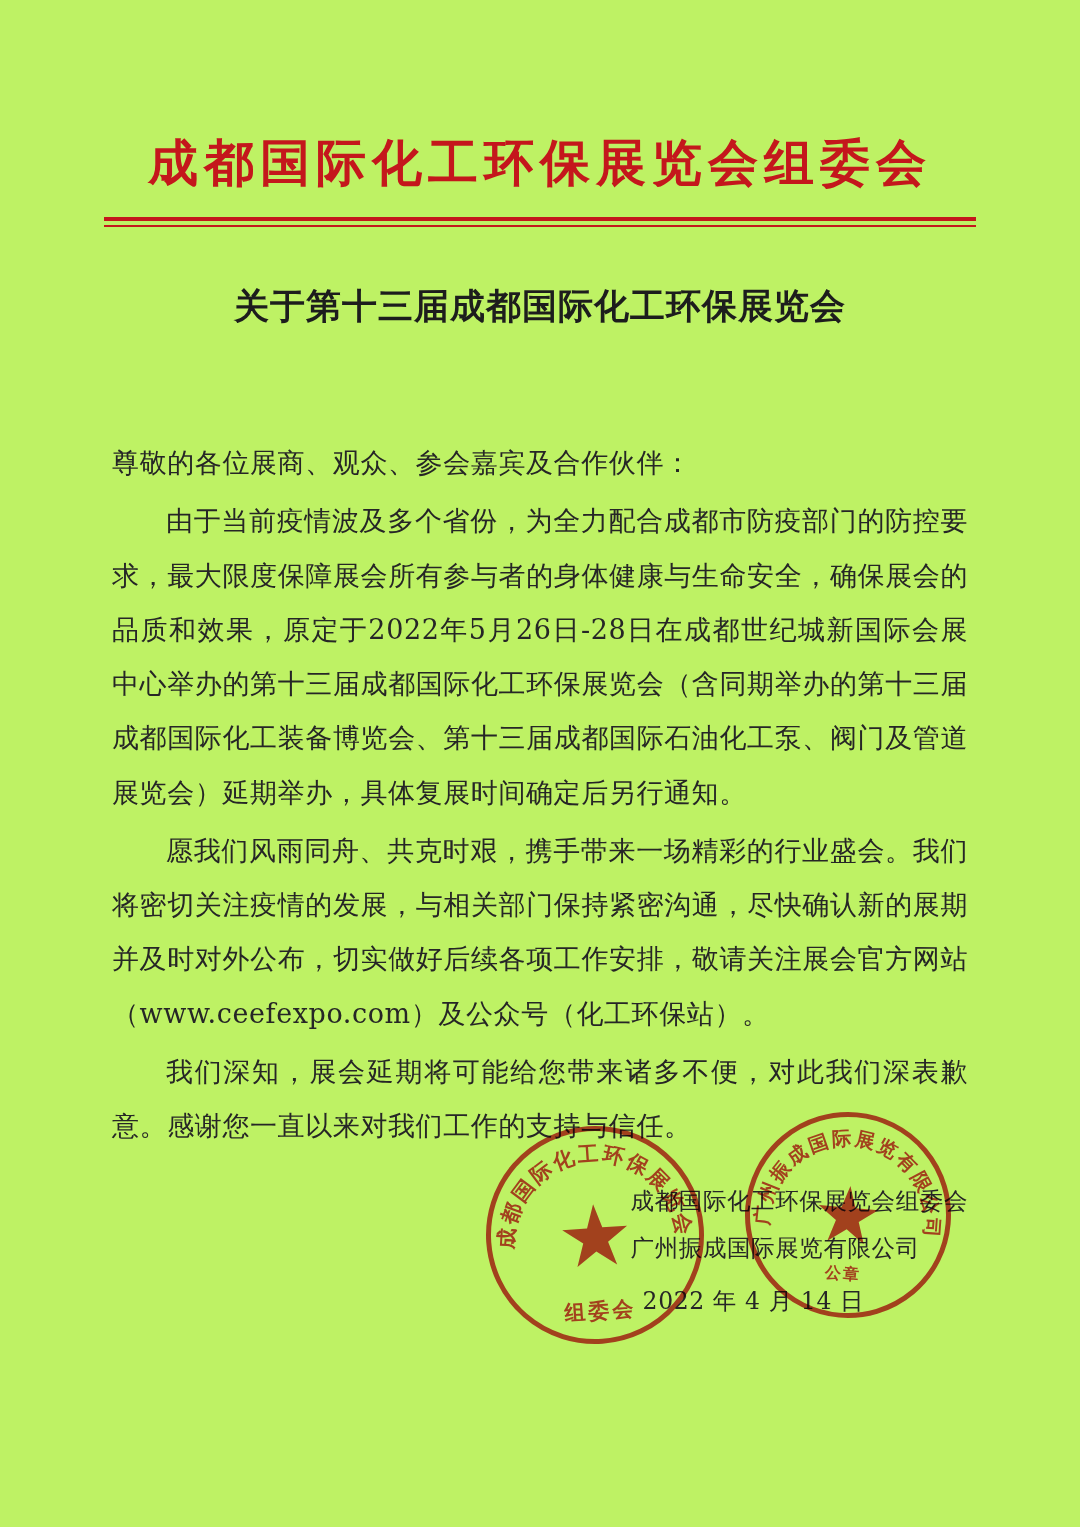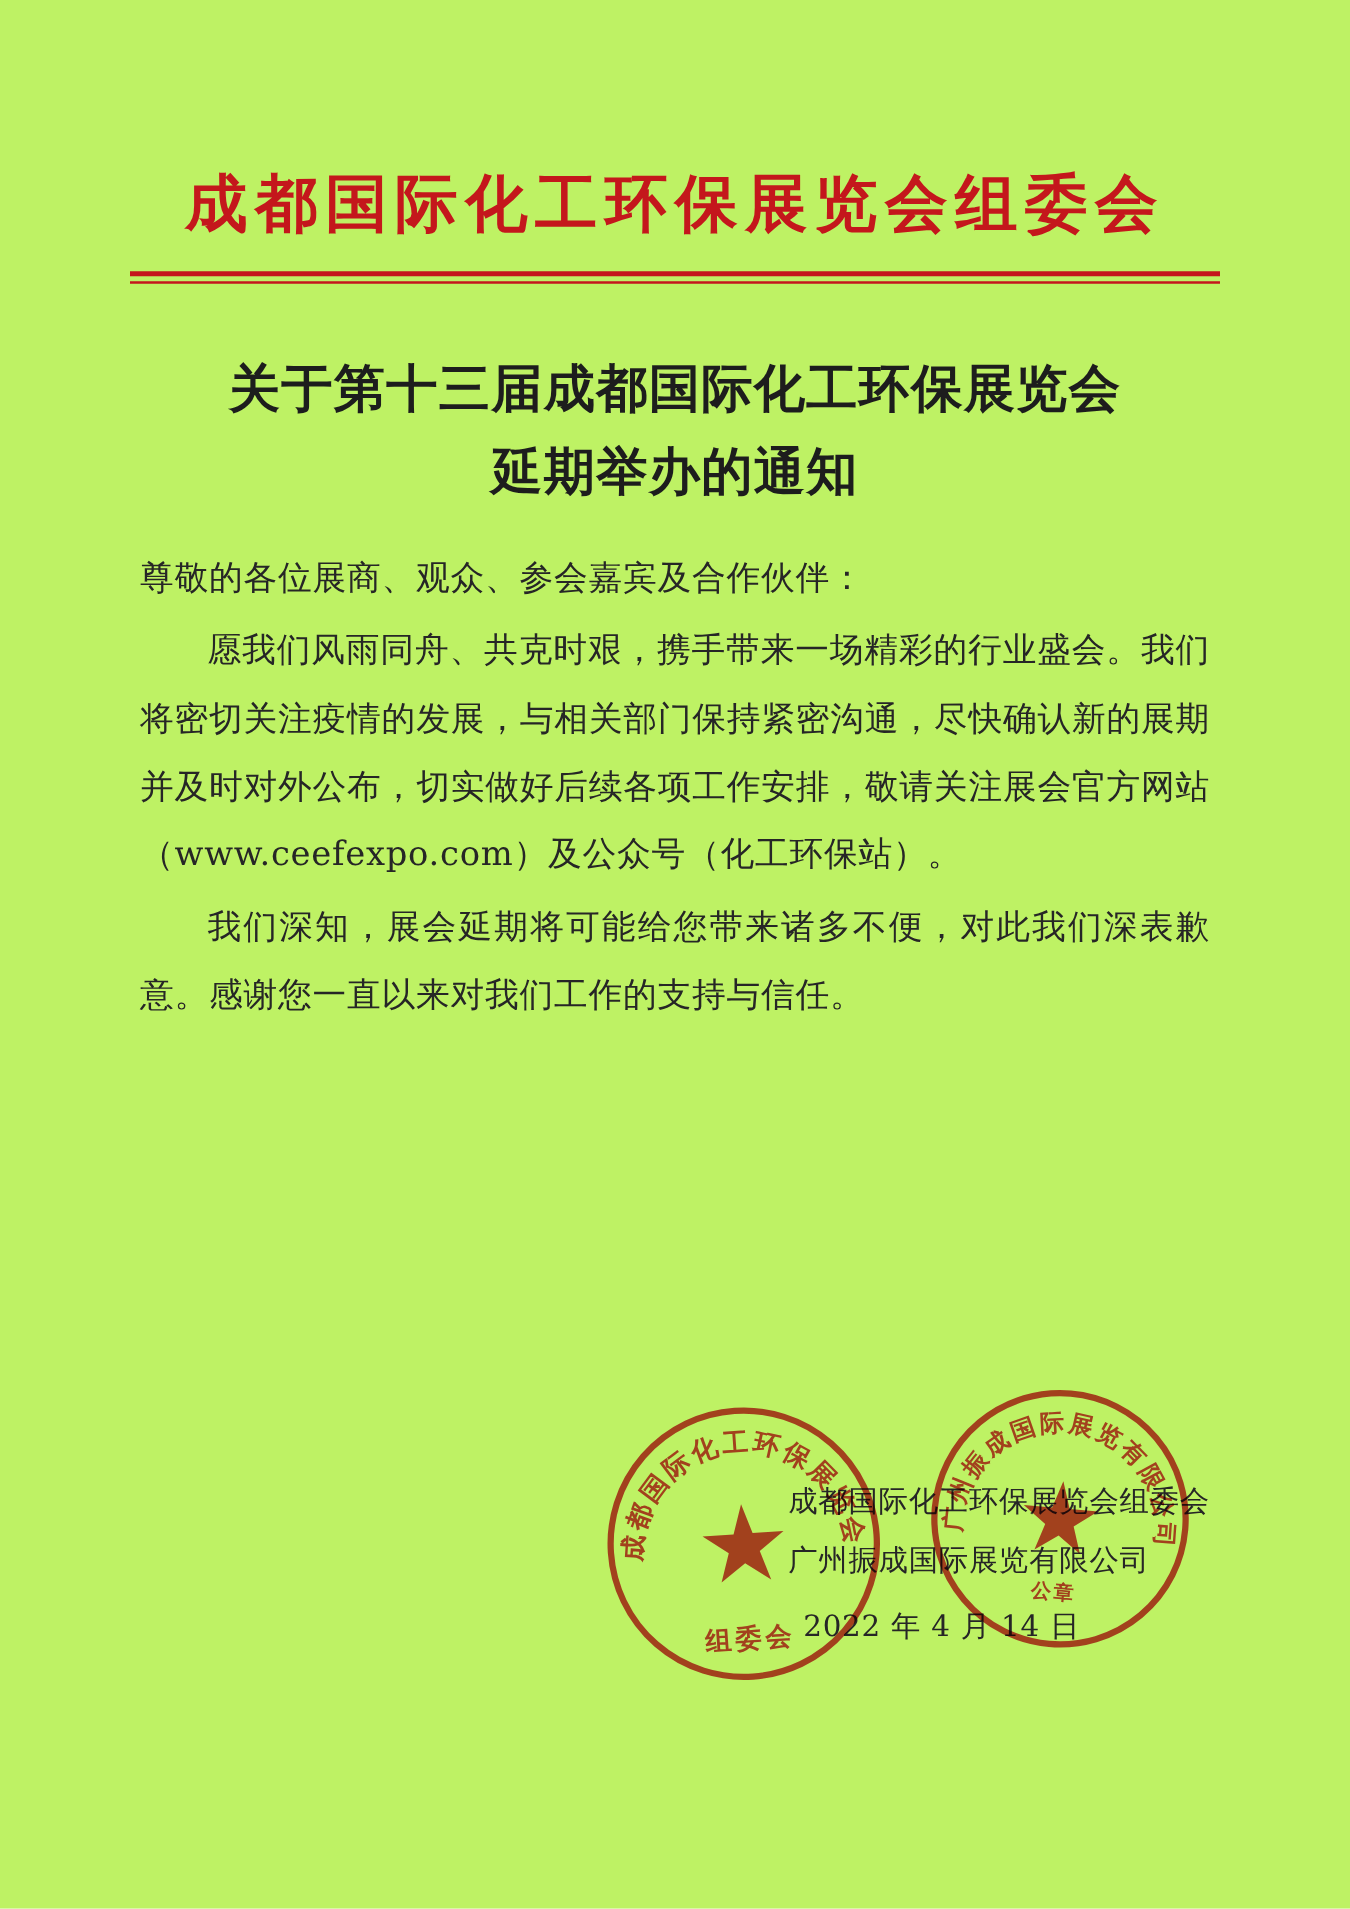--- a/index.html
+++ b/index.html
@@ -52,21 +52,21 @@
 
   
   .doc-title {
     position: absolute;
     top: 278px;
     left: 0;
     width: 100%;
     text-align: center;
     font-family: "DejaVu Sans", "Liberation Sans", sans-serif;
     font-weight: bold;
-    font-size: 41px;
+    font-size: 35px;
     line-height: 1.62;
     color: #1d1d1d;
     letter-spacing: 1px;
   }
 
   
   .body-copy {
     position: absolute;
     top: 436px;
     left: 112px;
@@ -177,25 +177,25 @@
 <div class="page">
 
   <div class="letterhead">
     <div class="letterhead-title">成都国际化工环保展览会组委会</div>
     <div class="letterhead-rule"></div>
     <div class="letterhead-rule thin"></div>
   </div>
 
   <div class="doc-title">
     <div>关于第十三届成都国际化工环保展览会</div>
-    <div>延期举办的通知</div>
   </div>
 
   <div class="body-copy">
     <p>尊敬的各位展商、观众、参会嘉宾及合作伙伴：</p>
+    <p class="indent">由于当前疫情波及多个省份，为全力配合成都市防疫部门的防控要求，最大限度保障展会所有参与者的身体健康与生命安全，确保展会的品质和效果，原定于2022年5月26日-28日在成都世纪城新国际会展中心举办的第十三届成都国际化工环保展览会（含同期举办的第十三届成都国际化工装备博览会、第十三届成都国际石油化工泵、阀门及管道展览会）延期举办，具体复展时间确定后另行通知。</p>
     <p class="indent">愿我们风雨同舟、共克时艰，携手带来一场精彩的行业盛会。我们将密切关注疫情的发展，与相关部门保持紧密沟通，尽快确认新的展期并及时对外公布，切实做好后续各项工作安排，敬请关注展会官方网站（www.ceefexpo.com）及公众号（化工环保站）。</p>
     <p class="indent">我们深知，展会延期将可能给您带来诸多不便，对此我们深表歉意。感谢您一直以来对我们工作的支持与信任。</p>
   </div>
 
   <div class="signature">
     <div class="line">成都国际化工环保展览会组委会</div>
     <div class="line">广州振成国际展览有限公司</div>
     <div class="line date-line">2022 年 4 月 14 日</div>
   </div>
 

